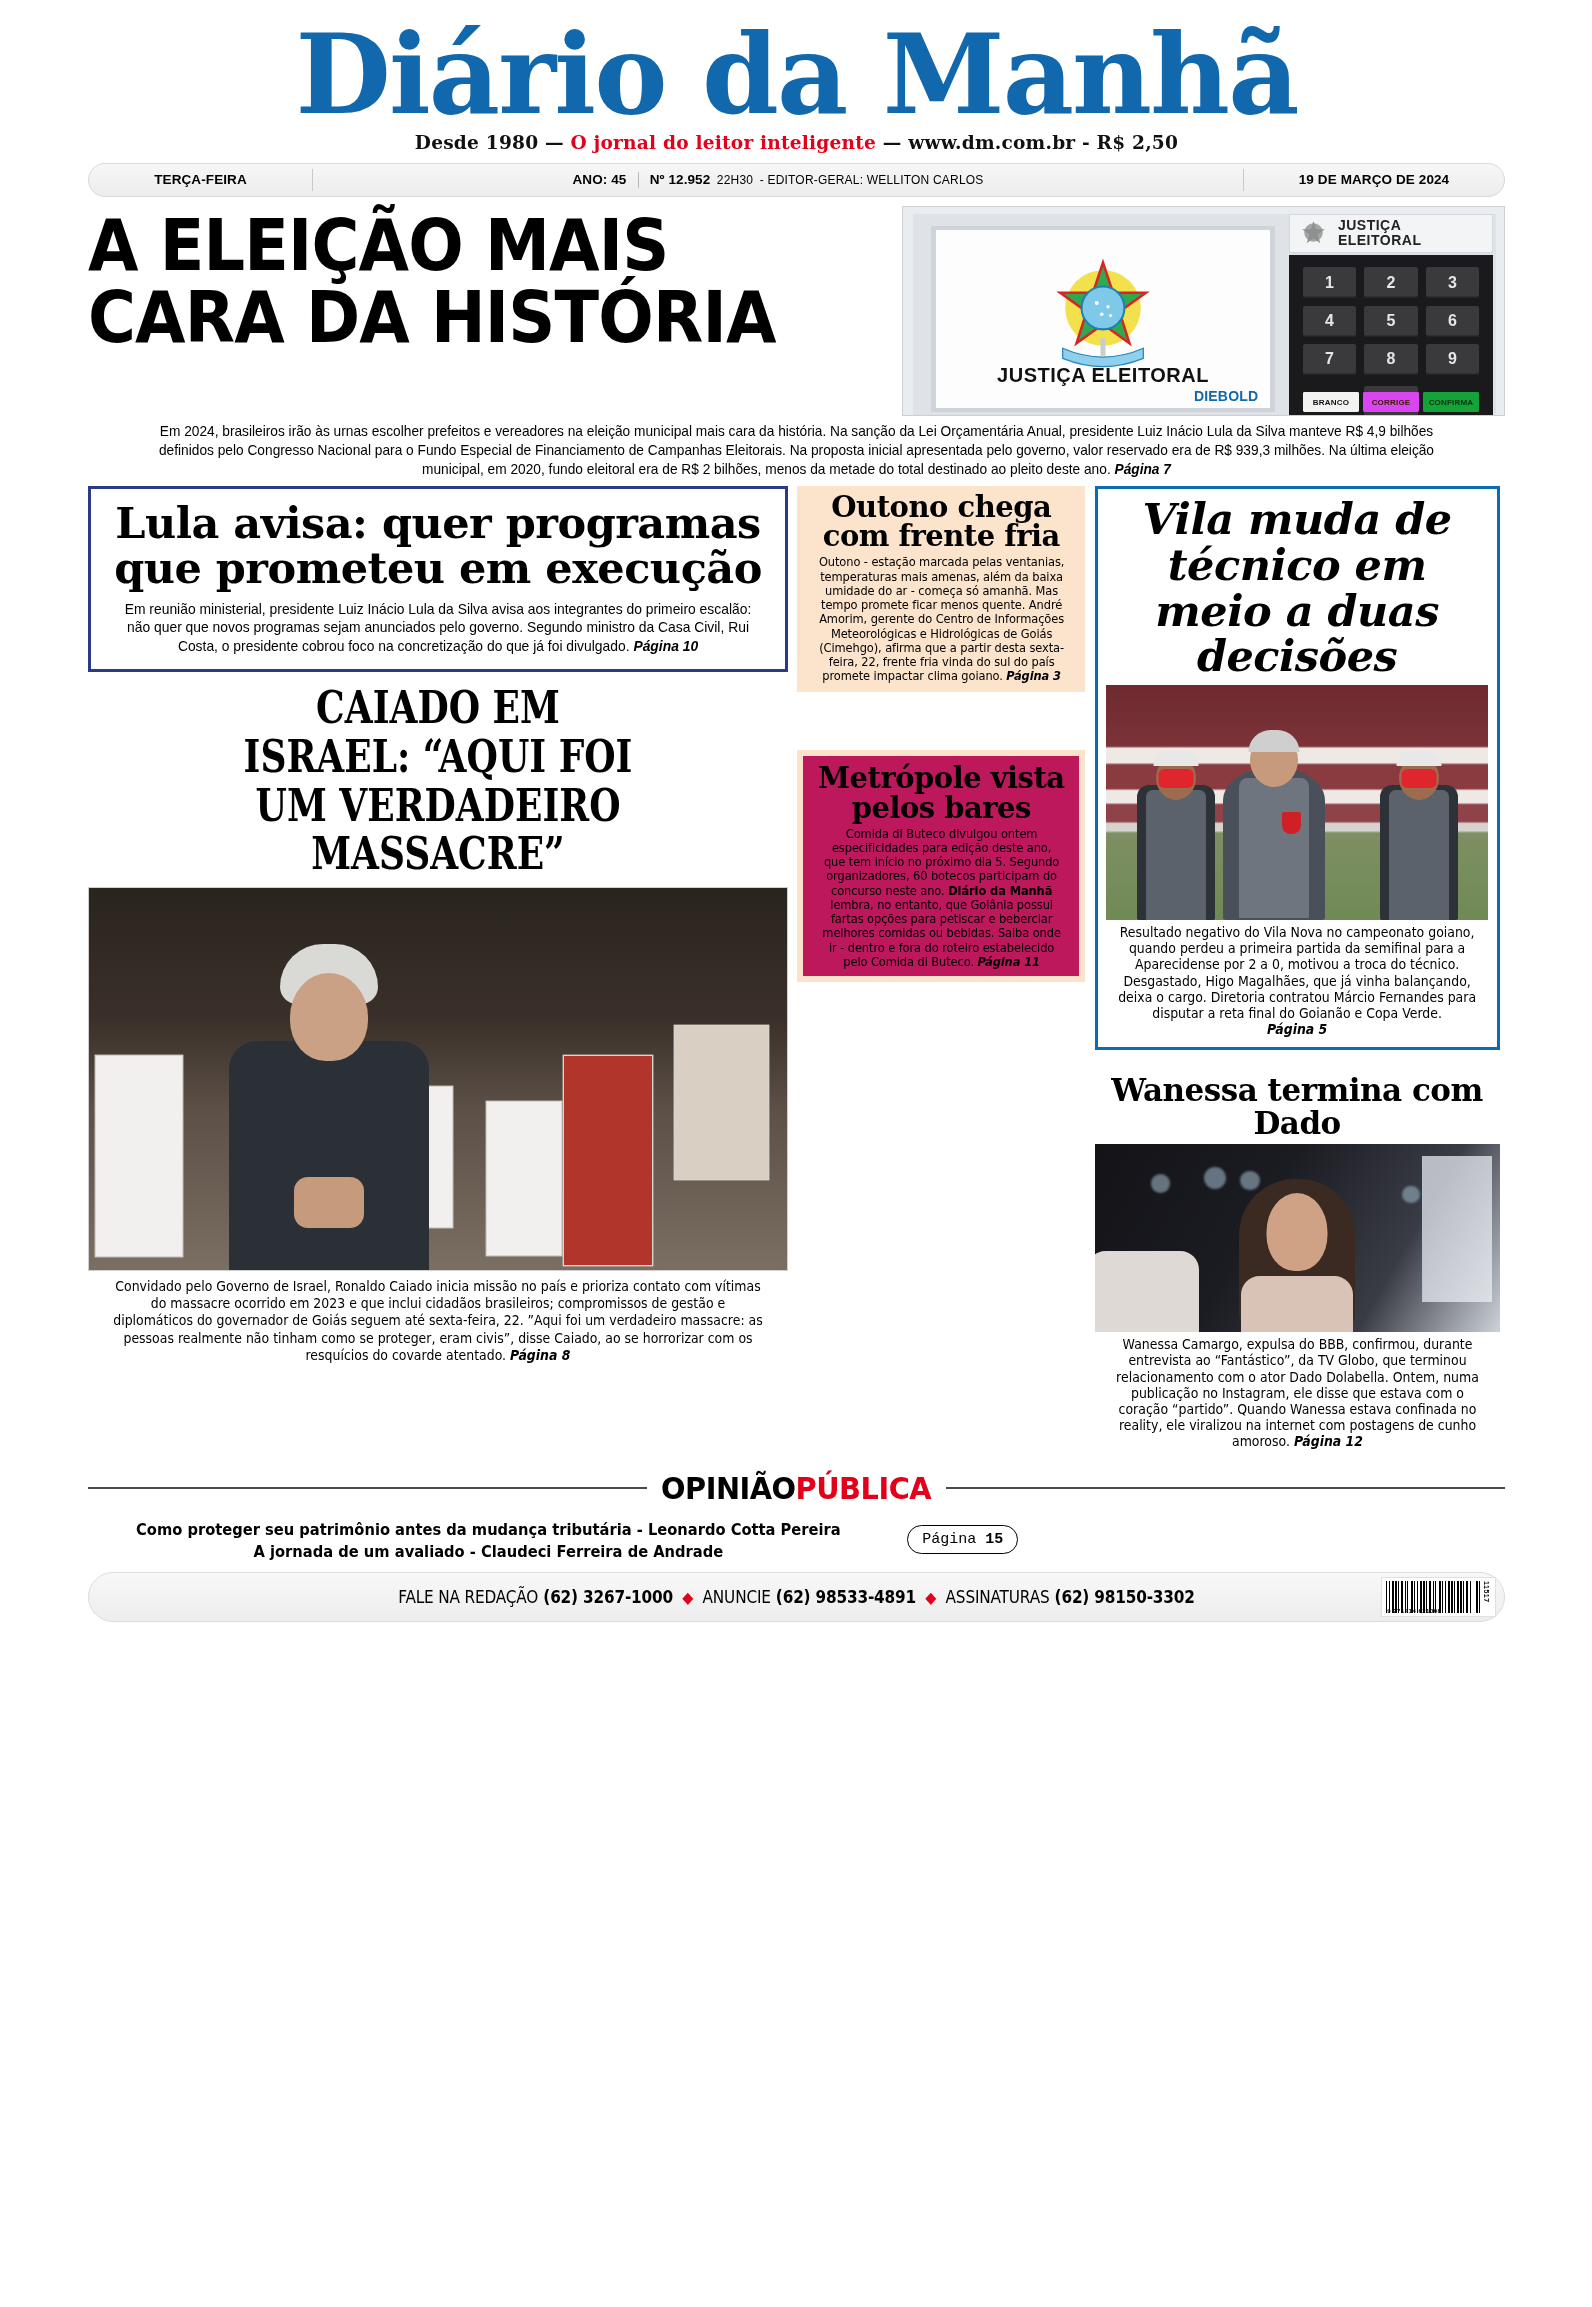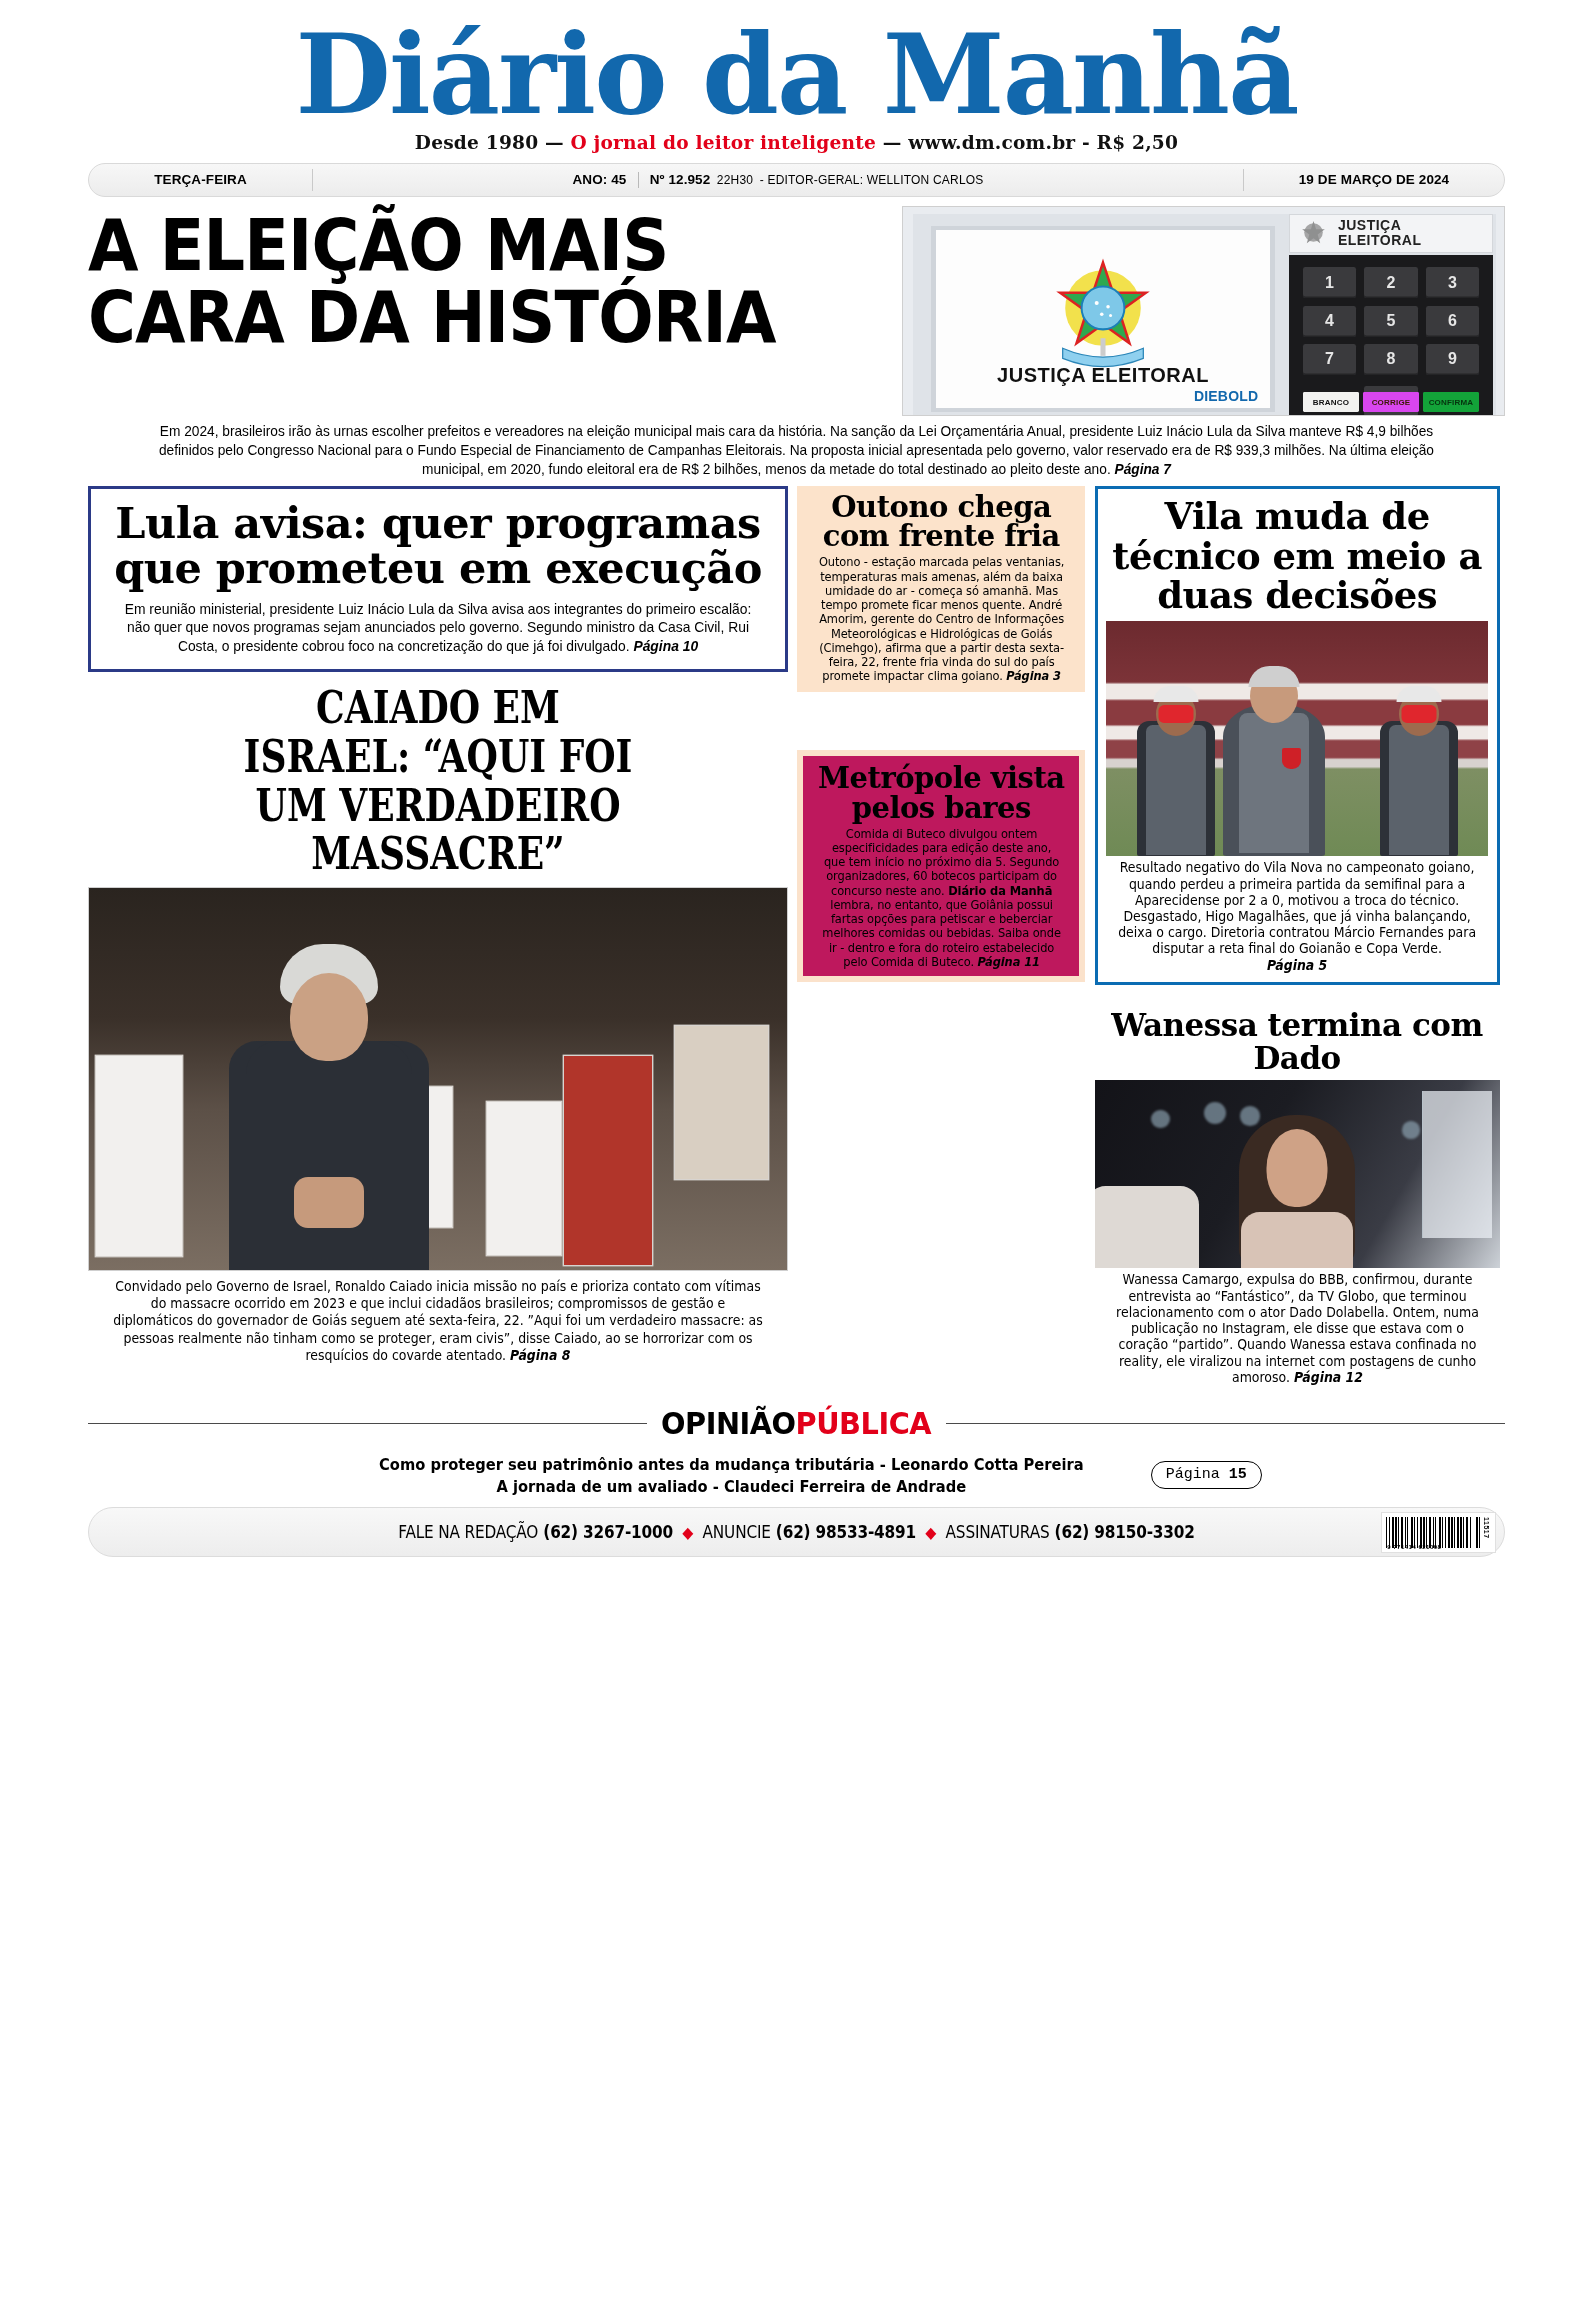--- a/index.html
+++ b/index.html
@@ -126,21 +126,21 @@
 
   .h-serif {
     font-family: "DejaVu Serif", serif;
     font-weight: 900;
     text-align: center;
     line-height: 1.04;
     letter-spacing: -0.5px;
   }
   .h-lula { font-size: 43px; }
   .h-outono { font-size: 29px; line-height:1.02; }
-  .h-vila { font-size: 37px; line-height:1.06; }
+  .h-vila { font-size: 43px; line-height:1.06;font-style:italic; }
   .h-metro { font-size: 29px; line-height:1.04; }
   .h-wan { font-size: 31px; line-height:1.06; }
 
   .h-cond {
     font-family: "DejaVu Serif", serif;
     font-weight: 900;
     text-align: center;
     font-size: 45px;
     line-height: 1.08;
     transform: scaleX(0.80);
@@ -237,21 +237,21 @@
   .opin-title {
     font-family: "DejaVu Sans", sans-serif;
     font-weight: 900;
     font-size: 30px;
     letter-spacing: -0.5px;
     padding: 0 8.4px;
     transform: scaleX(0.96);
     white-space: nowrap;
   }
   .opin-title .pub { color: #e2001a; }
-  .opin-body { display:flex; align-items:center; justify-content:center; gap:18.6px; margin-top:12px; }
+  .opin-body { display:flex; align-items:center; justify-content:flex-start; gap:18.6px; margin-top:12px; }
   .opin-lines { text-align:center; }
   .opin-line {
     font-family: "DejaVu Sans", sans-serif;
     font-weight: 700;
     font-size: 16.7px;
     line-height: 1.32;
     transform: scaleX(0.88);
   }
   .pg-badge {
     border: 1.4px solid #000;

